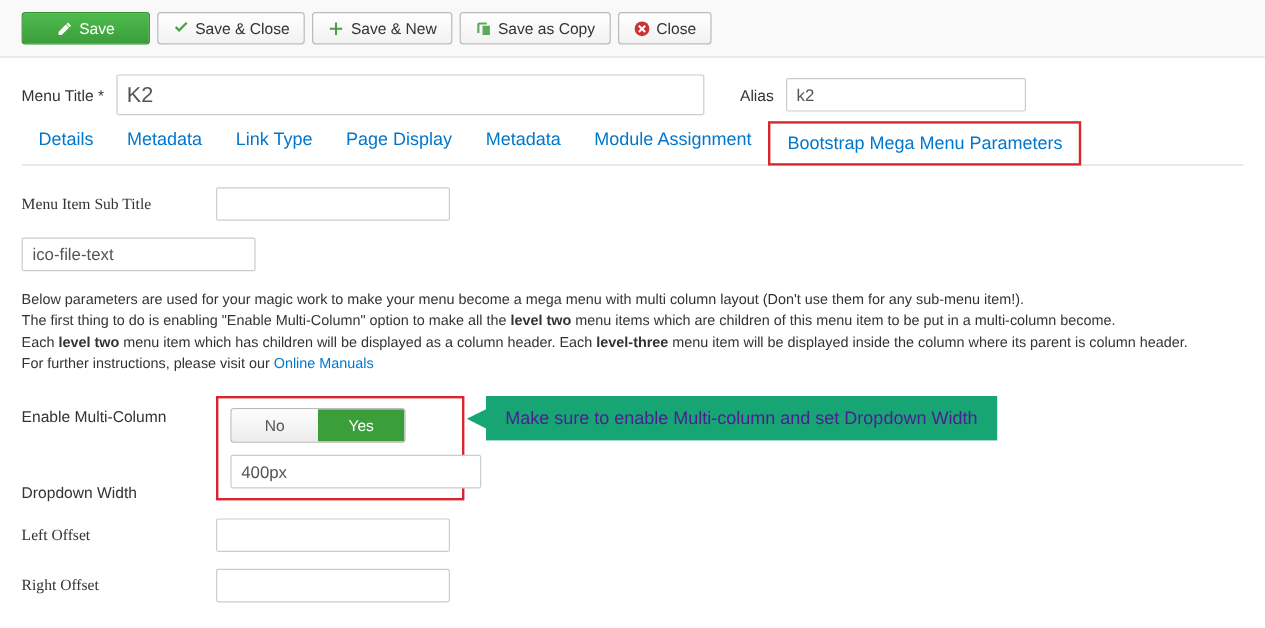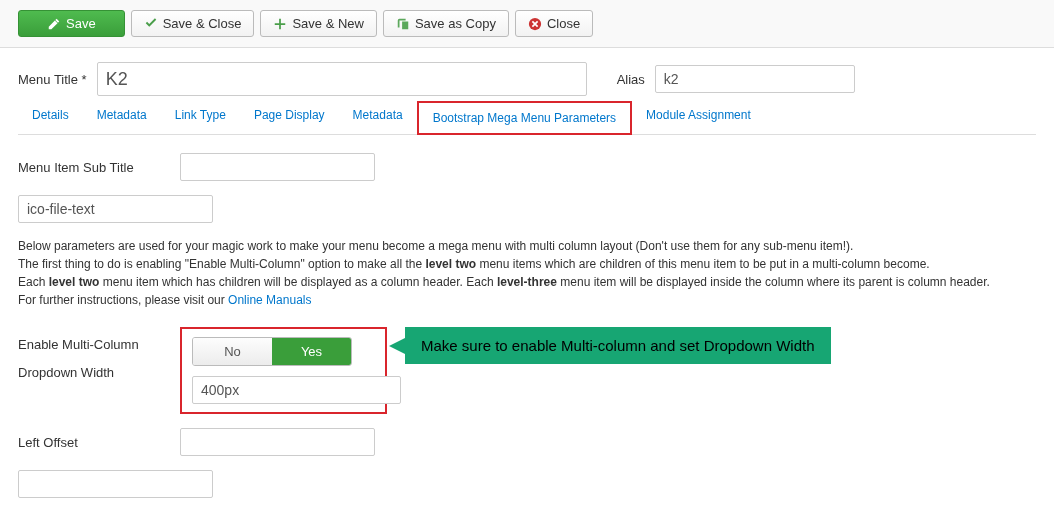--- a/index.html
+++ b/index.html
@@ -8,38 +8,38 @@
     .btn { display: inline-flex; align-items: center; gap: 5px; padding: 5px 12px; border: 1px solid #bbb; background: linear-gradient(#fff,#f2f2f2); border-radius: 3px; cursor: pointer; font-size: 13px; color: #333; }
     .btn-green { background: linear-gradient(#4fbb4f,#3a9e3a); border: 1px solid #359235; color: #fff; padding: 5px 28px; }
     .icon { display: inline-block; width: 14px; height: 14px; }
     .form-area { padding: 14px 18px 0; }
     .top-row { display: flex; align-items: center; gap: 10px; margin-bottom: 4px; }
     .field-label { font-size: 13px; color: #333; }
     .text-input { border: 1px solid #ccc; padding: 6px 8px; font-size: 14px; color: #555; border-radius: 2px; }
     .title-input { width: 490px; height: 34px; font-size: 18px; }
     .alias-input { width: 200px; height: 28px; }
     .tabs { display: flex; gap: 0; border-bottom: 1px solid #ddd; margin-bottom: 18px; }
-    .tab { padding: 8px 14px; color: #0077cc; cursor: pointer; font-size: 12px; }
+    .tab { padding: 8px 14px; color: #0077cc; cursor: pointer; font-size: 15px; }
     .tab-active { border: 2px solid #d9252c; color: #0077cc; position: relative; top: 1px; background: #fff; }
     .field-row { display: flex; align-items: center; margin-bottom: 14px; }
-    .field-row .lbl { width: 162px; font-size: 13px; color: #333; }
+    .field-row .lbl { width: 162px; font-size: 13px; color: #333; font-family: Liberation Serif, serif; }
     .field-row .ctrl { }
     .small-input { width: 195px; height: 28px; }
     .desc { font-size: 12px; color: #333; line-height: 1.5; margin: 6px 0 18px; }
     .desc a { color: #0077cc; text-decoration: none; }
     .highlight-box { border: 2px solid #d9252c; padding: 8px 10px 2px; display: inline-block; width: 207px; }
     .highlight-row { display: flex; align-items: flex-start; }
     .highlight-row .lbl-col { width: 162px; padding-top: 10px; }
-    .highlight-row .lbl2 { display: block; margin-top: 13px; }
-    .toggle { display: inline-flex; border: 1px solid #bbb; border-radius: 3px; overflow: hidden; margin-bottom: 10px; width: 160px; }
+    .highlight-row .lbl2 { display: block; margin-top: 48px; }
+    .toggle { display: inline-flex; border: 1px solid #bbb; border-radius: 3px; overflow: hidden; margin-bottom: 10px; width: 146px; }
     .toggle span { flex:1; text-align: center; padding: 6px 0; font-size: 13px; cursor: pointer; }
     .toggle .no { background: linear-gradient(#fdfdfd,#ececec); color: #555; }
     .toggle .yes { background: #3a9e3a; color: #fff; }
     .callout-wrap { display: flex; align-items: center; margin-left: 8px; }
-    .callout { background: #17a673; color: #000000; padding: 10px 16px; font-size: 15px; position: relative; }
+    .callout { background: #17a673; color: #4c1d95; padding: 10px 16px; font-size: 15px; position: relative; }
     .arrow { width: 0; height: 0; border-top: 8px solid transparent; border-bottom: 8px solid transparent; border-right: 16px solid #17a673; margin-left: -6px; }
     svg { display: block; }
   </style>
 </head>
 <body>
 
 <div class="toolbar">
   <button class="btn btn-green">
     <span class="icon">
       <svg viewBox="0 0 16 16" width="14" height="14" fill="#fff">
@@ -91,22 +91,22 @@
     <span class="field-label" style="margin-left:20px">Alias</span>
     <input class="text-input alias-input" value="k2" style="">
   </div>
 
   <div class="tabs">
     <div class="tab">Details</div>
     <div class="tab">Metadata</div>
     <div class="tab">Link Type</div>
     <div class="tab">Page Display</div>
     <div class="tab">Metadata</div>
+    <div class="tab">Module Assignment</div>
     <div class="tab tab-active">Bootstrap Mega Menu Parameters</div>
-    <div class="tab">Module Assignment</div>
   </div>
 
   <div class="field-row">
     <div class="lbl">Menu Item Sub Title</div>
     <div class="ctrl"><input class="text-input small-input" value="" style=""></div>
   </div>
 
   <div class="field-row">
     <div class="ctrl"><input class="text-input small-input" value="ico-file-text" style=""></div>
   </div>
@@ -137,16 +137,17 @@
   </div>
 
   <div style="height:14px"></div>
 
   <div class="field-row">
     <div class="lbl">Left Offset</div>
     <div class="ctrl"><input class="text-input small-input" value="" style=""></div>
   </div>
 
   <div class="field-row">
+    <div class="lbl">Right Offset</div>
     <div class="ctrl"><input class="text-input small-input" value="" style=""></div>
   </div>
 
 </div>
 
 </body></html>

